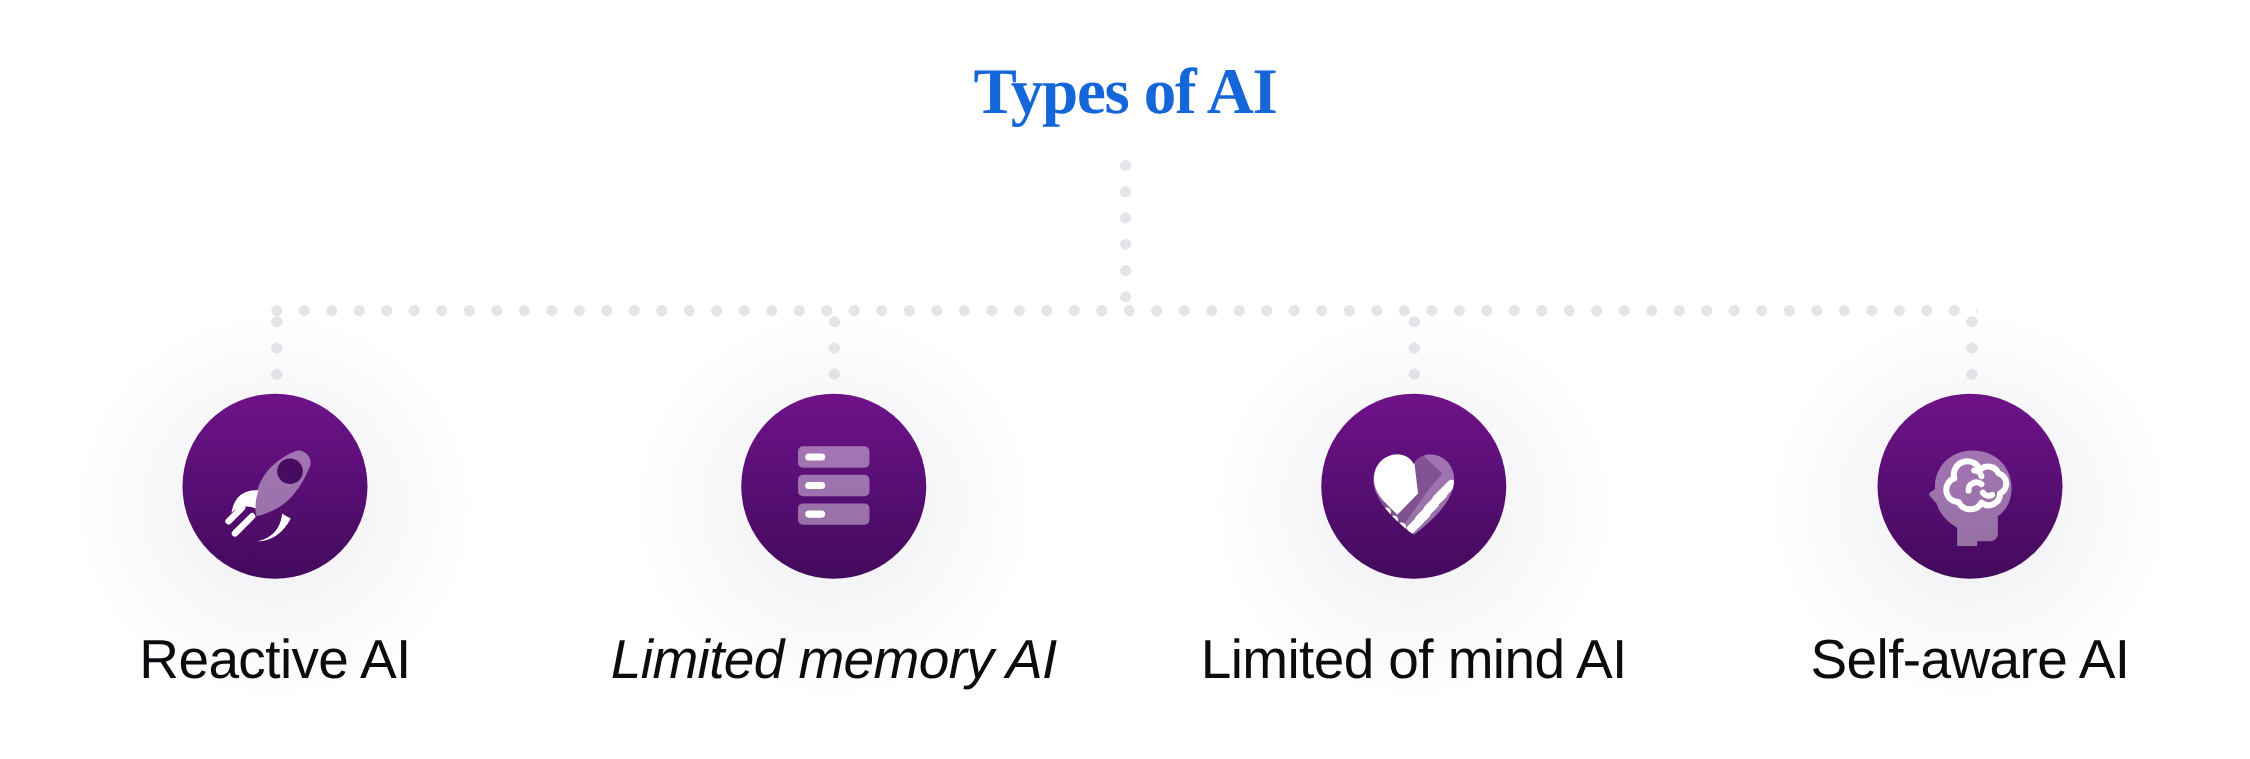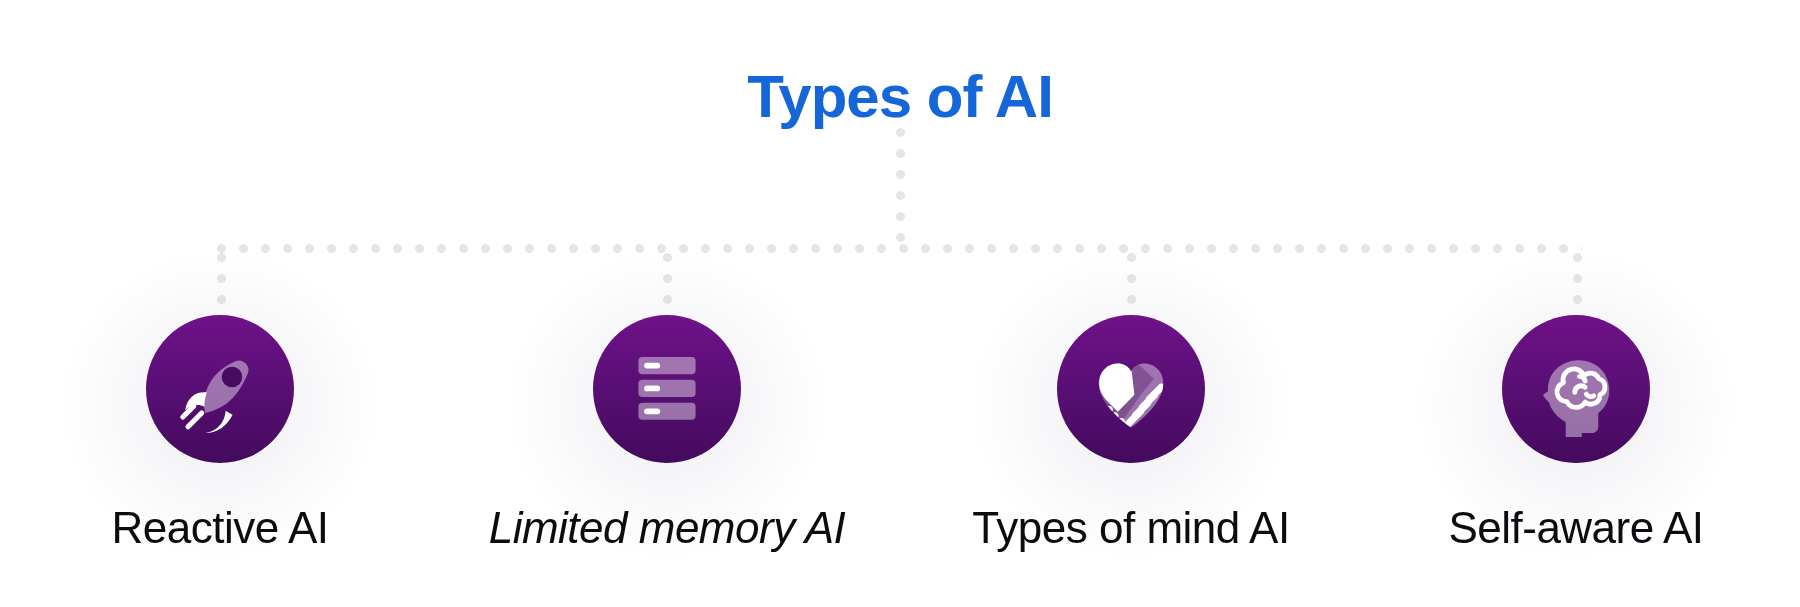--- a/index.html
+++ b/index.html
@@ -6,24 +6,25 @@
   body{
     width:1800px;height:607px;
     background:#ffffff;
     font-family:"Liberation Sans","DejaVu Sans",sans-serif;
     overflow:hidden;
   }
   .canvas{
     position:relative;width:1800px;height:607px;background:#ffffff;
   }
   .title{
-    position:absolute;left:0;right:0;top:62px;
+    position:absolute;left:0;right:0;top:44px;
     text-align:center;
-    font-size:60px;font-weight:bold;letter-spacing:-1px;
+    font-size:52px;font-weight:bold;letter-spacing:-1px;
     color:#1566D9;
+    font-family:Liberation Serif, serif;
   }
   
   .dot-h{
     position:absolute;height:9px;
     background-image:radial-gradient(circle 4.5px at 4.5px 4.5px,#E4E4E9 97%,rgba(228,228,233,0) 100%);
     background-size:22px 9px;background-repeat:repeat-x;
   }
   .dot-v{
     position:absolute;width:9px;
     background-image:radial-gradient(circle 4.5px at 4.5px 4.5px,#E4E4E9 97%,rgba(228,228,233,0) 100%);
@@ -103,21 +104,21 @@
         <line x1="58" y1="51" x2="68.5" y2="40.5" stroke="#ffffff" stroke-width="6.2" stroke-linecap="round"></line>
         <line x1="52" y1="58" x2="62.5" y2="47.5" stroke="#ffffff" stroke-width="6.2" stroke-linecap="round"></line>
         <line x1="46" y1="65" x2="56.5" y2="54.5" stroke="#ffffff" stroke-width="6.2" stroke-linecap="round"></line>
         <line x1="40" y1="72" x2="50.5" y2="61.5" stroke="#ffffff" stroke-width="6.2" stroke-linecap="round"></line>
         <circle cx="23" cy="60" r="3.1" fill="#ffffff"></circle>
         <circle cx="28" cy="65.5" r="3.1" fill="#ffffff"></circle>
         <circle cx="33.5" cy="70.5" r="3.1" fill="#ffffff"></circle>
       </g>
     </svg>
   </div>
-  <div class="node-label" style="left:871px;">Types of mind AI</div>
+  <div class="node-label" style="left:871px;">Limited of mind AI</div>
 
   <div class="node-circle" style="left:1502px;">
     <svg viewBox="0 0 84 84">
       <path d="M33,84 L33,71 C26,67 20.5,61 18.6,54 L14,49 Q12.6,47.5 14,46.3 L17.6,44 C16.5,30 27,18 42,17 C58,16 70,26.5 71,41 C71.8,50.5 68,58.5 61.5,63 L61.5,75 C61.5,78.3 59,80.5 55.8,80.5 L47,80.5 L47,84 Z" fill="#ffffff" opacity="0.42"></path>
       <g fill="none" stroke="#ffffff" stroke-width="4.2" stroke-linecap="round" stroke-linejoin="round">
         <path d="M34,53 a8.5,8.5 0 0 1 -3,-16.5 a9.5,9.5 0 0 1 18,-6 a8,8 0 0 1 13,2.5 a7.5,7.5 0 0 1 1,14 a8,8 0 0 1 -13,6.5 a9,9 0 0 1 -16,-0.5 Z"></path>
         <path d="M41,45 a5.5,5.5 0 0 1 9,-4.5"></path>
         <path d="M51,46.5 a5,5 0 0 0 6.5,1.5"></path>
         <path d="M45,31 a5,5 0 0 1 5,4"></path>
       </g>

